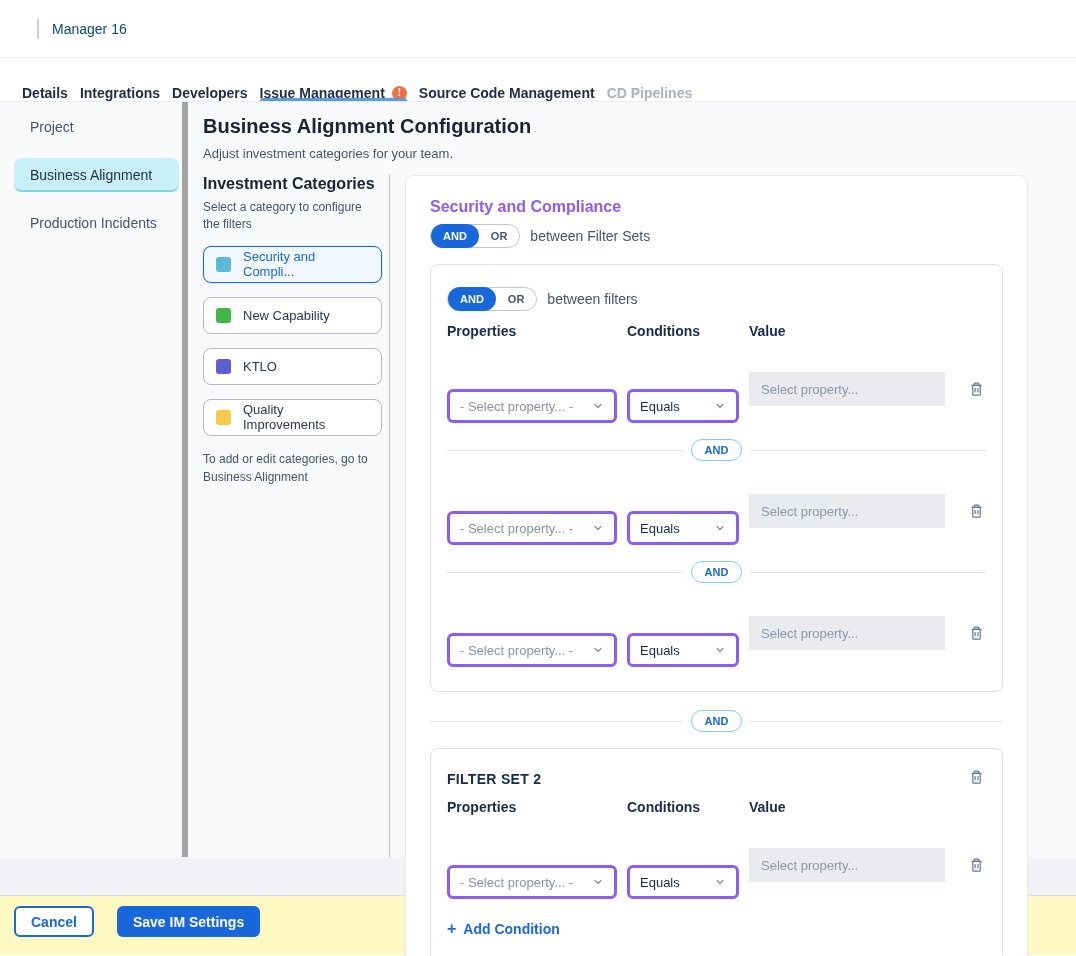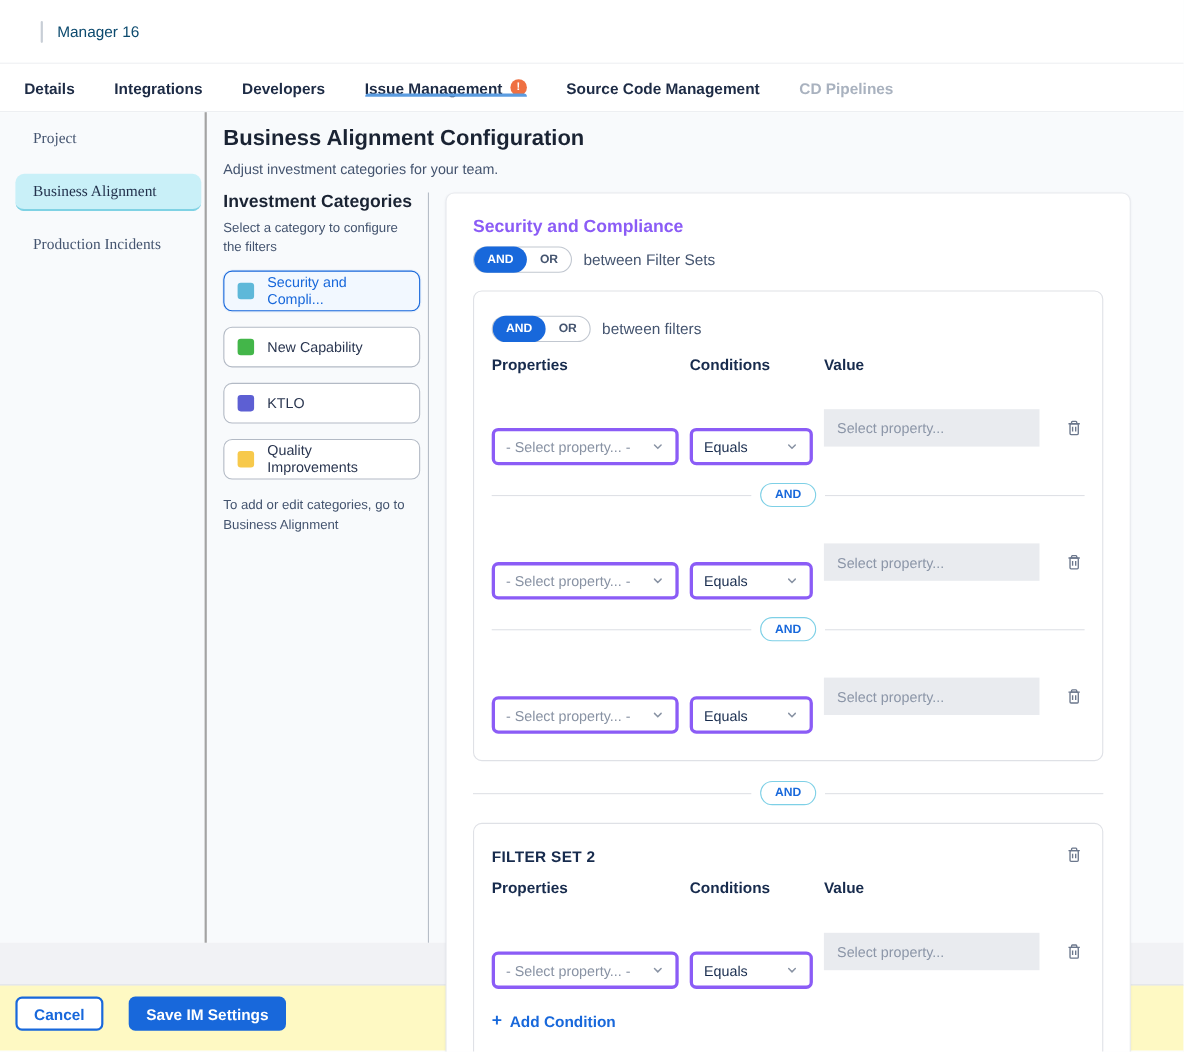--- a/index.html
+++ b/index.html
@@ -8,29 +8,29 @@
     font-family: "Liberation Sans", sans-serif;
     background:#ffffff; color:#1c2b41; overflow:hidden; position:relative;
   }
   
   .app-header { height:58px; display:flex; align-items:center; padding:0 24px; background:#fff; border-bottom:1px solid #eceef1; }
   .app-title { font-size:23px; font-weight:bold; color:#16181d; letter-spacing:.2px; }
   .title-divider { width:2px; height:20px; background:#c8ced6; margin:0 13px; border-radius:1px; }
   .app-subtitle { font-size:14px; color:#0c4a6e; }
 
   
-  .tabs { height:44px; display:flex; align-items:center; gap:36px; padding:0 22px; background:#fff; border-bottom:1px solid #eceef1; }
+  .tabs { height:44px; display:flex; align-items:flex-end; gap:12px; padding:0 22px; background:#fff; border-bottom:1px solid #eceef1; }
   .tab { display:flex; align-items:center; gap:7px; font-size:14px; font-weight:600; color:#1d2b45; cursor:pointer; position:relative; }
   .tab.active::after { content:""; position:absolute; left:0; right:0; bottom:0; height:3px; background:#5b9ce0; border-radius:3px 3px 0 0; }
   .tab.disabled { color:#a9b2bf; cursor:default; }
   .warn-dot { width:15px; height:15px; border-radius:50%; background:#ef7042; color:#fff; font-size:10px; font-weight:bold; display:inline-flex; align-items:center; justify-content:center; line-height:1; }
 
   
   .main { display:flex; height:755px; background:#f8fafc; }
-  .sidenav { width:188px; border-right:2px solid #a3a3a3; padding:8px 3px 0 14px; flex:none;font-family:Liberation Serif, serif; }
+  .sidenav { width:188px; border-right:6px solid #a3a3a3; padding:8px 3px 0 14px; flex:none; }
   .nav-item { font-size:14px; color:#44546f; padding:9px 16px; margin-bottom:14px; border-radius:8px; cursor:pointer; }
   .nav-item.selected { background:#c9f0f8; color:#23324d; border-bottom:2px solid #7fd2e4; padding-bottom:7px; }
 
   .content { flex:1; padding:13px 24px 0 15px; display:flex; flex-direction:column; min-width:0; }
   .content-title { font-size:20px; font-weight:bold; color:#1a2333; }
   .content-sub { font-size:13px; color:#44546f; margin:8px 0 14px; }
   .content-body { display:flex; flex:1; min-height:0; }
 
   
   .cat-col { width:187px; flex:none; border-right:1px solid #b6bdc7; padding-right:8px; }

